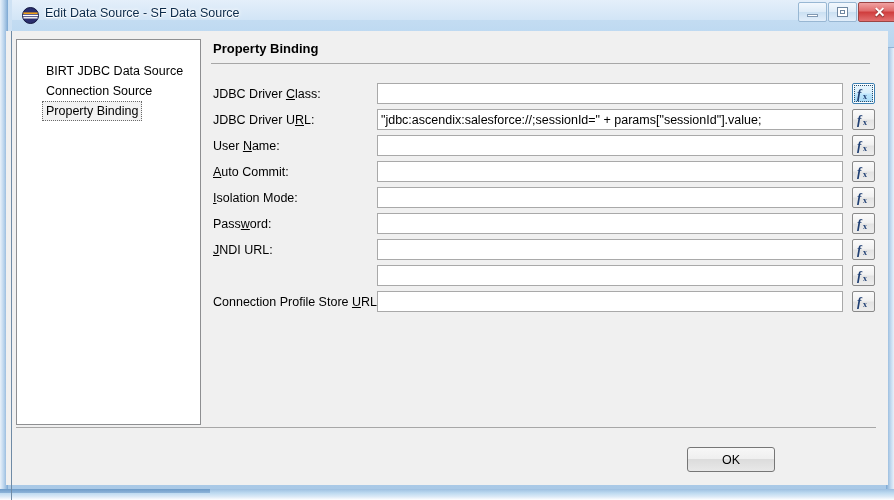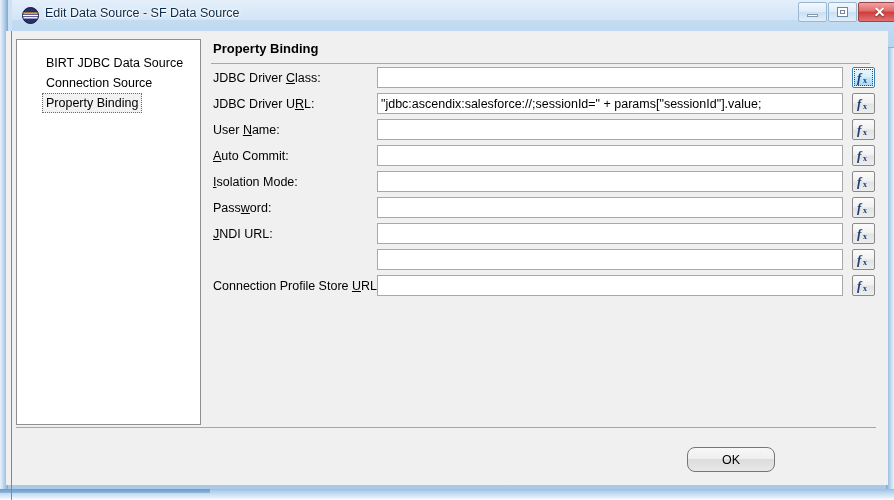--- a/index.html
+++ b/index.html
@@ -92,21 +92,21 @@
 
   
   #tree-panel {
     position: absolute; left: 10px; top: 8px;
     width: 185px; height: 386px;
     background: #ffffff;
     border: 1px solid #8e8f91;
   }
   .tree-item {
     position: relative;
-    margin: 8px 3px;
+    margin: 16px 3px;
     padding: 1px 4px;
     font-size: 12.5px;
     color: #000000;
     white-space: nowrap;
     line-height: 18px;
     display: inline-block;
   }
   .tree-row { padding-left: 22px; height: 20px; }
   .tree-row:first-child { margin-top: 5px; }
   .tree-item.selected {
@@ -119,21 +119,21 @@
   #content { position: absolute; left: 205px; top: 8px; width: 665px; }
   #page-title {
     font-size: 13px; font-weight: bold; color: #000000;
     margin: 0 0 0 2px;
     line-height: 20px;
   }
   #title-rule {
     height: 1px; background: #a7a7a7; margin-top: 4px; width: 659px;
   }
 
-  .form { margin-top: 3px; }
+  .form { margin-top: 19px; }
   .row {
     position: relative;
     height: 26px;
   }
   .row-label {
     position: absolute; left: 2px; top: 4px;
     font-size: 12.5px; color: #000000;
     white-space: nowrap;
   }
   .row-label u { text-decoration: underline; }
@@ -172,21 +172,21 @@
 
   
   #bottom-rule {
     position: absolute; left: 10px; top: 396px; width: 860px; height: 1px;
     background: #a7a7a7;
   }
   .dlg-btn {
     position: absolute; top: 416px;
     width: 88px; height: 25px;
     border: 1px solid #767676;
-    border-radius: 8px;
+    border-radius: 3px;
     background: linear-gradient(180deg,#f7f7f7 0%, #efefef 46%, #dcdcdc 50%, #e8e8e8 100%);
     font-family: "Liberation Sans", sans-serif;
     font-size: 12.5px;
     color: #000000;
     cursor: default;
     padding: 0;
   }
   #btn-ok     { left: 681px; }
   #btn-cancel { left: 779px; }
 </style>

